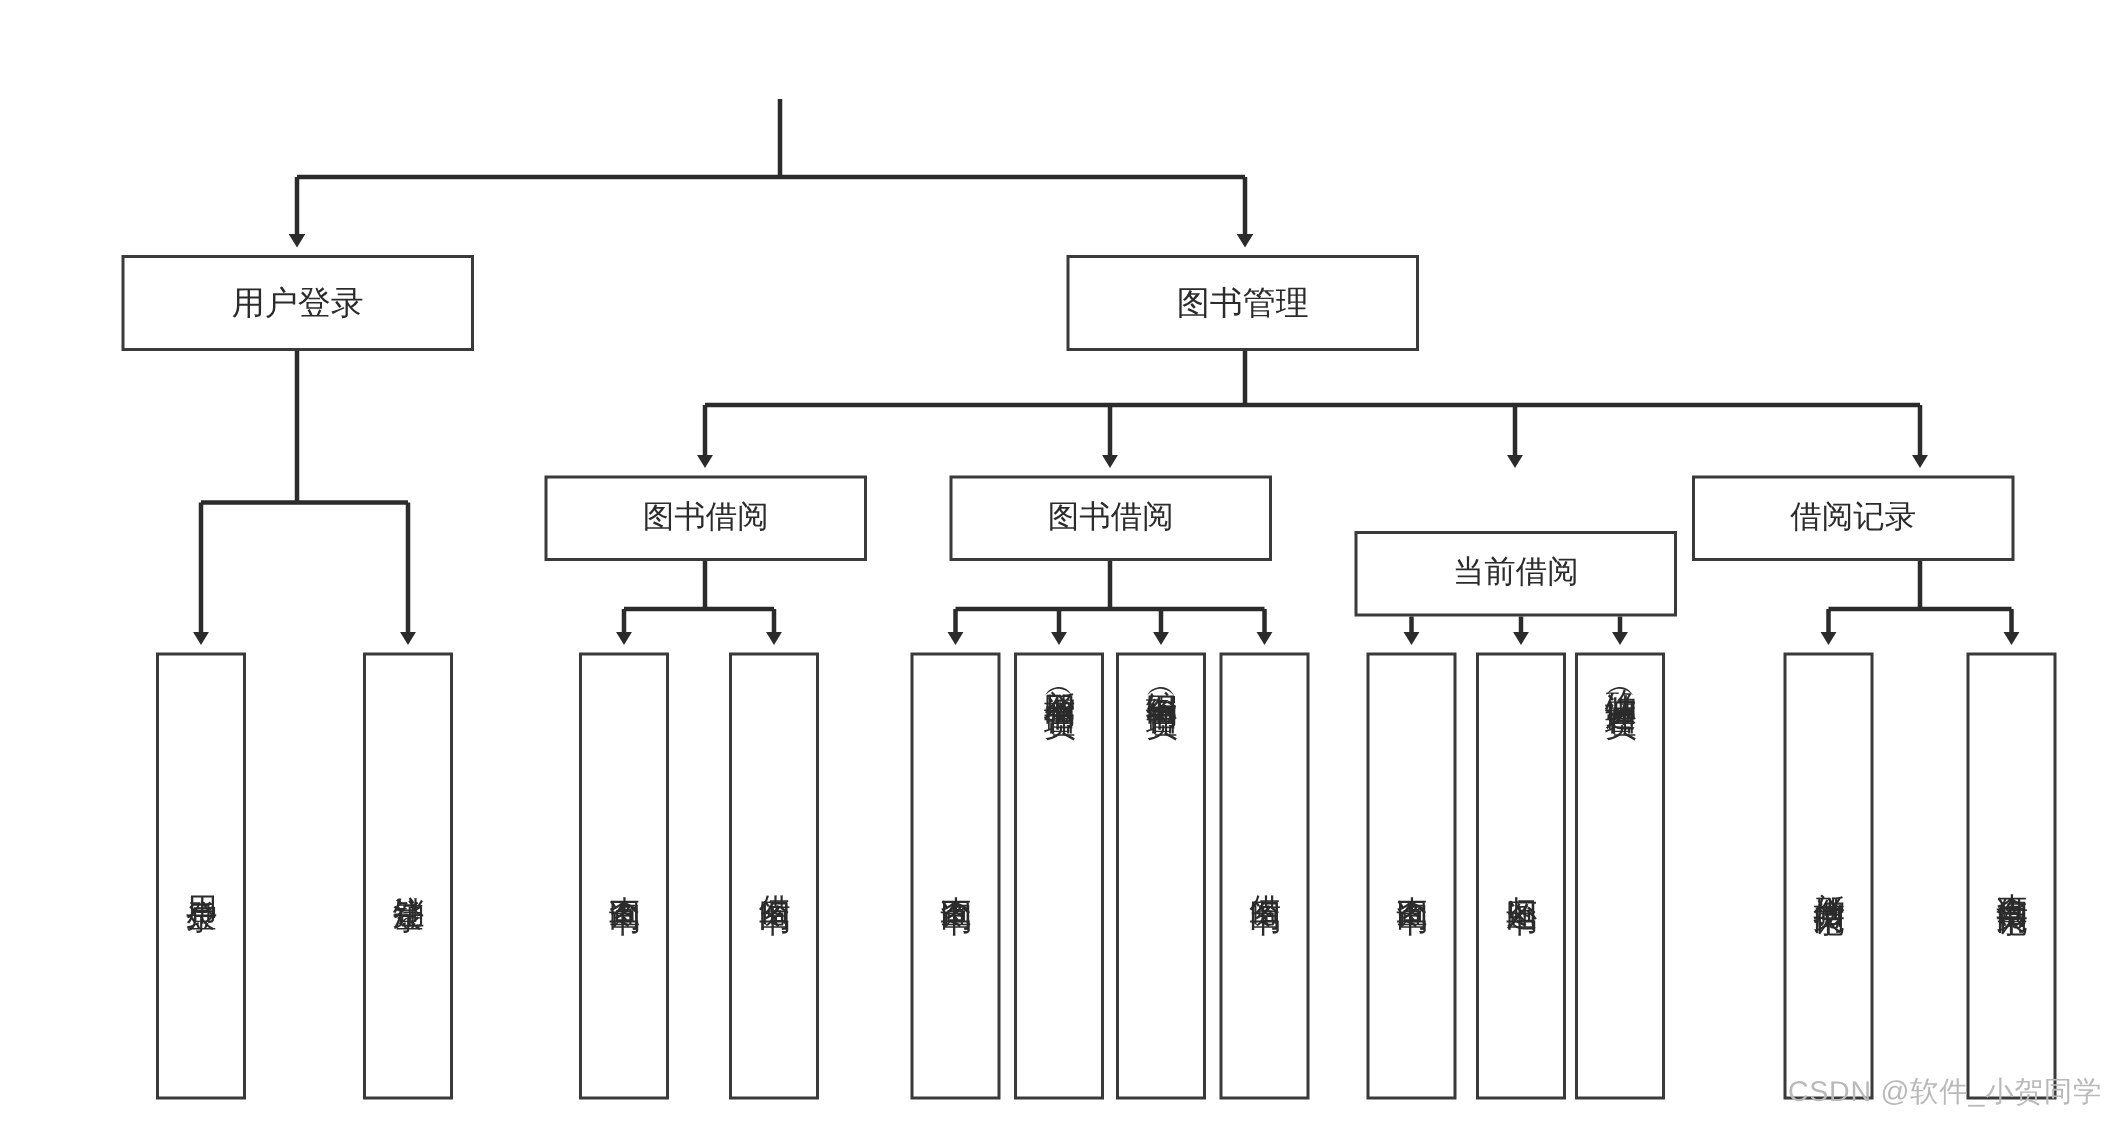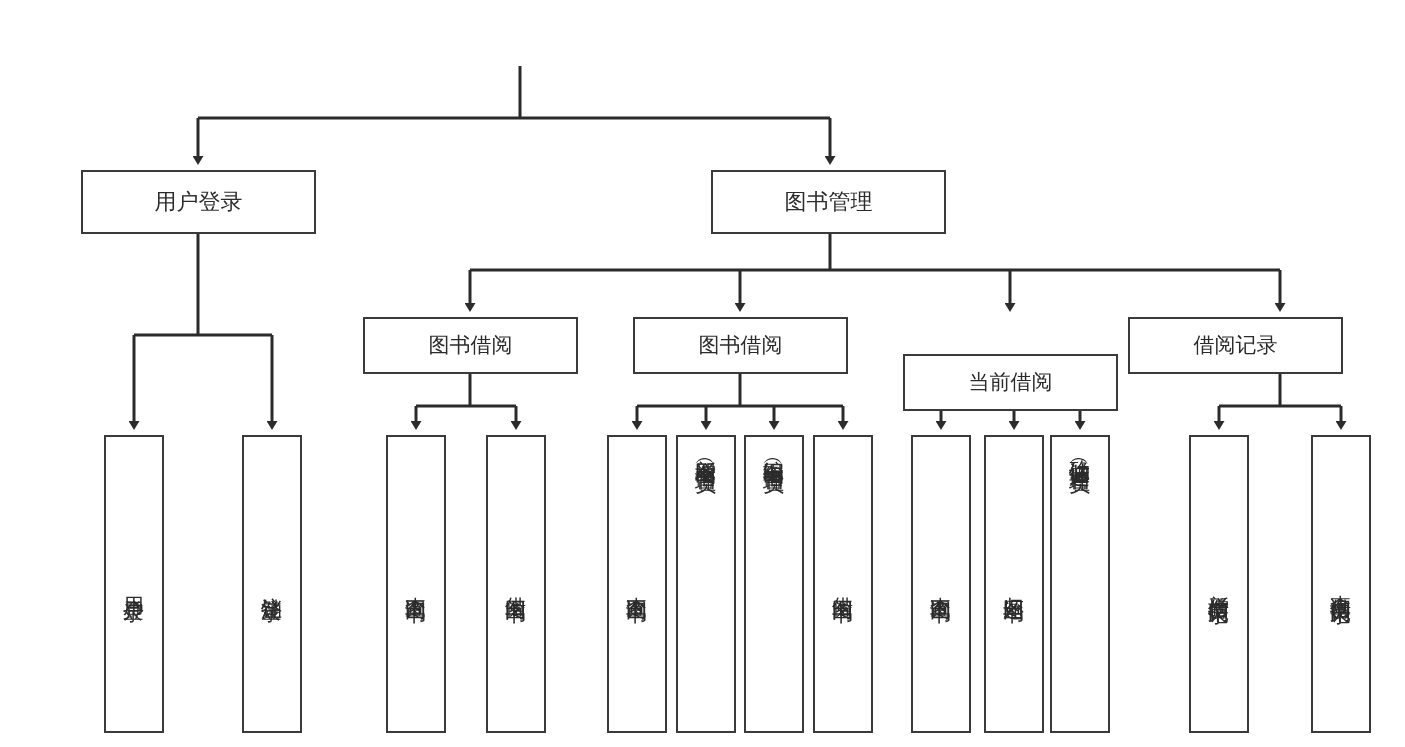--- a/index.html
+++ b/index.html
@@ -180,14 +180,15 @@
   <div class="node leaf" id="node-leaf-10" style="left: 1050px; top: 435px; width: 60px; height: 298px; border-color: rgb(58, 58, 58); background: rgb(255, 255, 255); color: rgb(43, 43, 43);">
     <span class="label">确认归还（管理员）</span>
   </div>
   <div class="node leaf centered" id="node-leaf-11" style="left: 1189px; top: 435px; width: 60px; height: 298px; border-color: rgb(58, 58, 58); background: rgb(255, 255, 255); color: rgb(43, 43, 43);">
     <span class="label">新增借阅记录</span>
   </div>
   <div class="node leaf centered" id="node-leaf-12" style="left: 1311px; top: 435px; width: 60px; height: 298px; border-color: rgb(58, 58, 58); background: rgb(255, 255, 255); color: rgb(43, 43, 43);">
     <span class="label">查询借阅记录</span>
   </div>
 
+  <div class="watermark" id="watermark" style="left: 1192px; top: 715px; color: rgb(185, 185, 185);">CSDN @软件_小贺同学</div>
 
 </div>
 
 </body></html>

